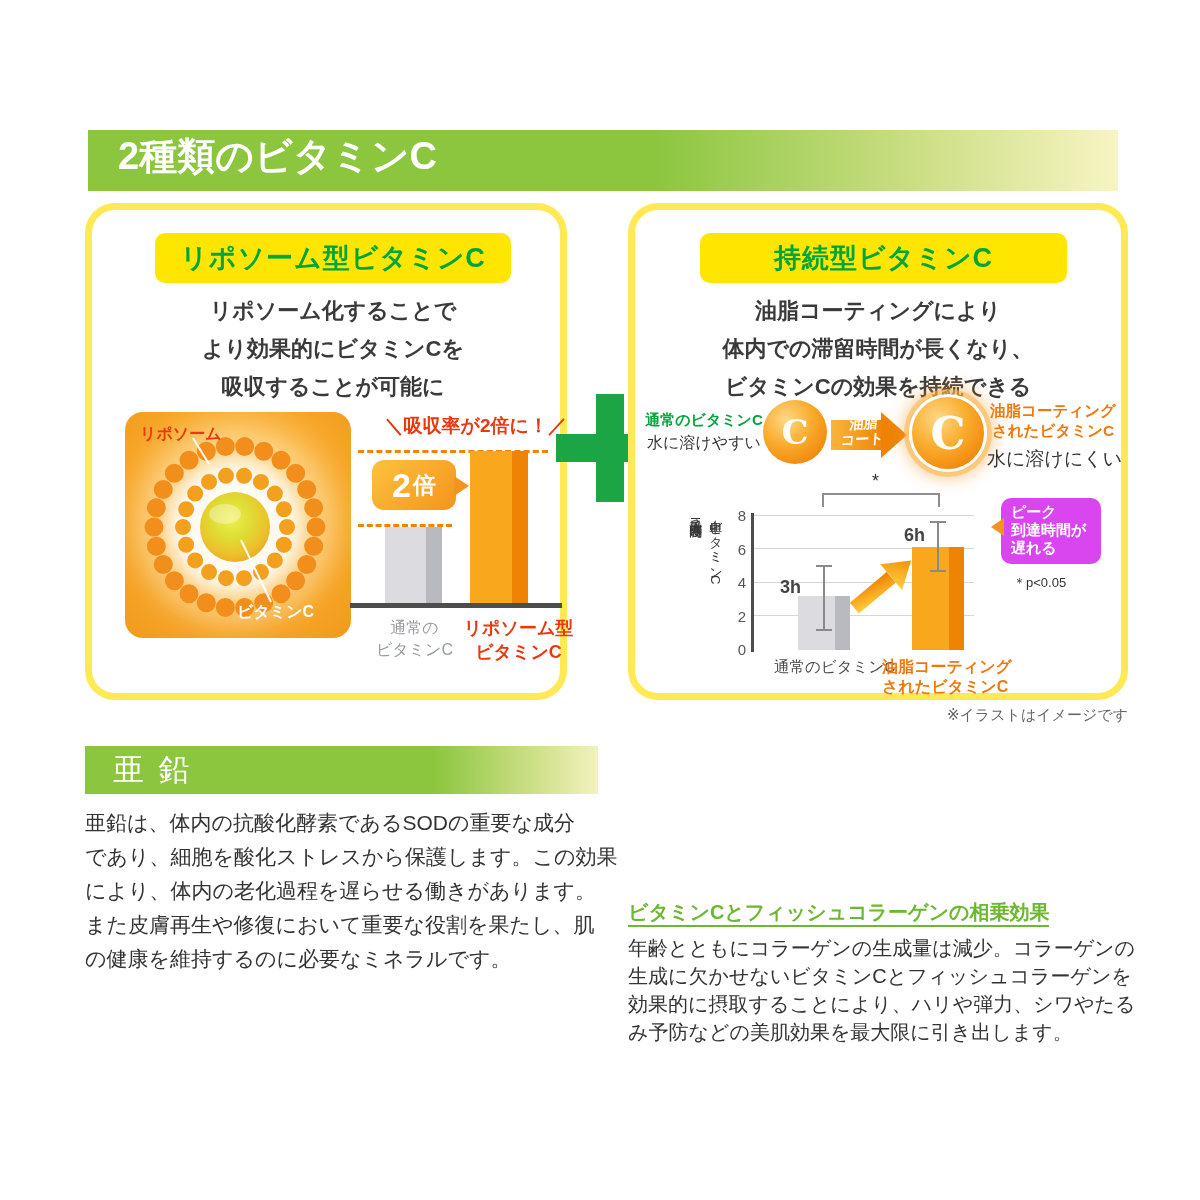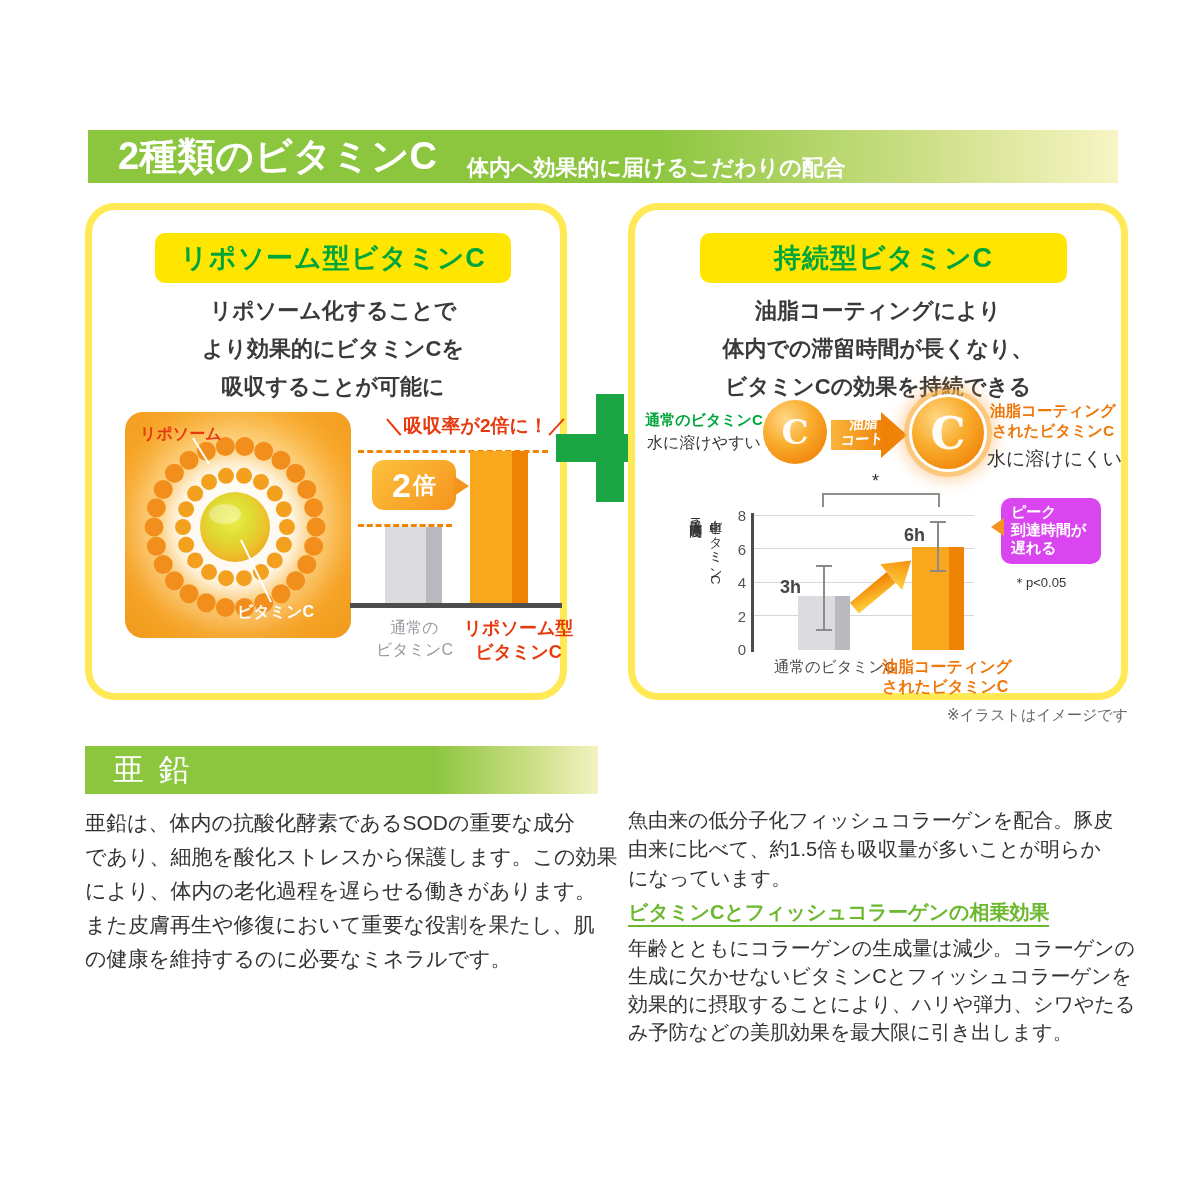--- a/index.html
+++ b/index.html
@@ -2,23 +2,23 @@
 <html><head>
 <meta charset="utf-8">
 <style>
   html,body{margin:0;padding:0;background:#fff;}
   #page{position:relative;width:1200px;height:1200px;background:#fff;overflow:hidden;
         font-family:"Liberation Sans","DejaVu Sans",sans-serif;color:#333;}
   .abs{position:absolute;}
   .nowrap{white-space:nowrap;}
 
   
-  #header{left:88px;top:130px;width:1030px;height:53px;
+  #header{left:88px;top:130px;width:1030px;height:61px;
     background:linear-gradient(90deg,#8cc63f 0%,#8cc63f 55%,#cfe089 82%,#f7f5c4 100%);
-    display:flex;align-items:flex-end;gap:30px;padding-left:30px;box-sizing:border-box;}
+    display:flex;align-items:flex-start;gap:30px;padding-left:30px;box-sizing:border-box;flex-direction:column;}
   #header .t1{font-size:38px;font-weight:bold;color:#fff;line-height:53px;}
   #header .t2{font-size:22px;font-weight:bold;color:#fff;}
 
   
   .panel{border:7px solid #ffe955;border-radius:30px;background:#fff;box-sizing:border-box;}
   #panel-left{left:85px;top:203px;width:482px;height:497px;}
   #panel-right{left:628px;top:203px;width:500px;height:497px;}
 
   .pill{background:#ffe600;border-radius:10px;display:flex;align-items:center;justify-content:center;
         font-size:27px;font-weight:bold;color:#00a63c;letter-spacing:1px;}
@@ -253,25 +253,20 @@
 
   <div class="abs secbar" style="left:85px;top:746px;font-size:31px;letter-spacing:3px;">亜 鉛</div>
   <div class="abs para" style="left:85px;top:806px;width:535px;">
     <div class="nowrap">亜鉛は、体内の抗酸化酵素であるSODの重要な成分</div>
     <div class="nowrap">であり、細胞を酸化ストレスから保護します。この効果</div>
     <div class="nowrap">により、体内の老化過程を遅らせる働きがあります。</div>
     <div class="nowrap">また皮膚再生や修復において重要な役割を果たし、肌</div>
     <div class="nowrap">の健康を維持するのに必要なミネラルです。</div>
   </div>
 
-  <div class="abs para-r" style="left:628px;top:806px;width:530px;">
-    <div class="nowrap">魚由来の低分子化フィッシュコラーゲンを配合。豚皮</div>
-    <div class="nowrap">由来に比べて、約1.5倍も吸収量が多いことが明らか</div>
-    <div class="nowrap">になっています。</div>
-  </div>
   <div class="abs" style="left:628px;top:899px;">
     <span id="subhead" class="nowrap">ビタミンCとフィッシュコラーゲンの相乗効果</span>
   </div>
   <div class="abs para-r" style="left:628px;top:934px;width:535px;line-height:28px;">
     <div class="nowrap">年齢とともにコラーゲンの生成量は減少。コラーゲンの</div>
     <div class="nowrap">生成に欠かせないビタミンCとフィッシュコラーゲンを</div>
     <div class="nowrap">効果的に摂取することにより、ハリや弾力、シワやたる</div>
     <div class="nowrap">み予防などの美肌効果を最大限に引き出します。</div>
   </div>
 

